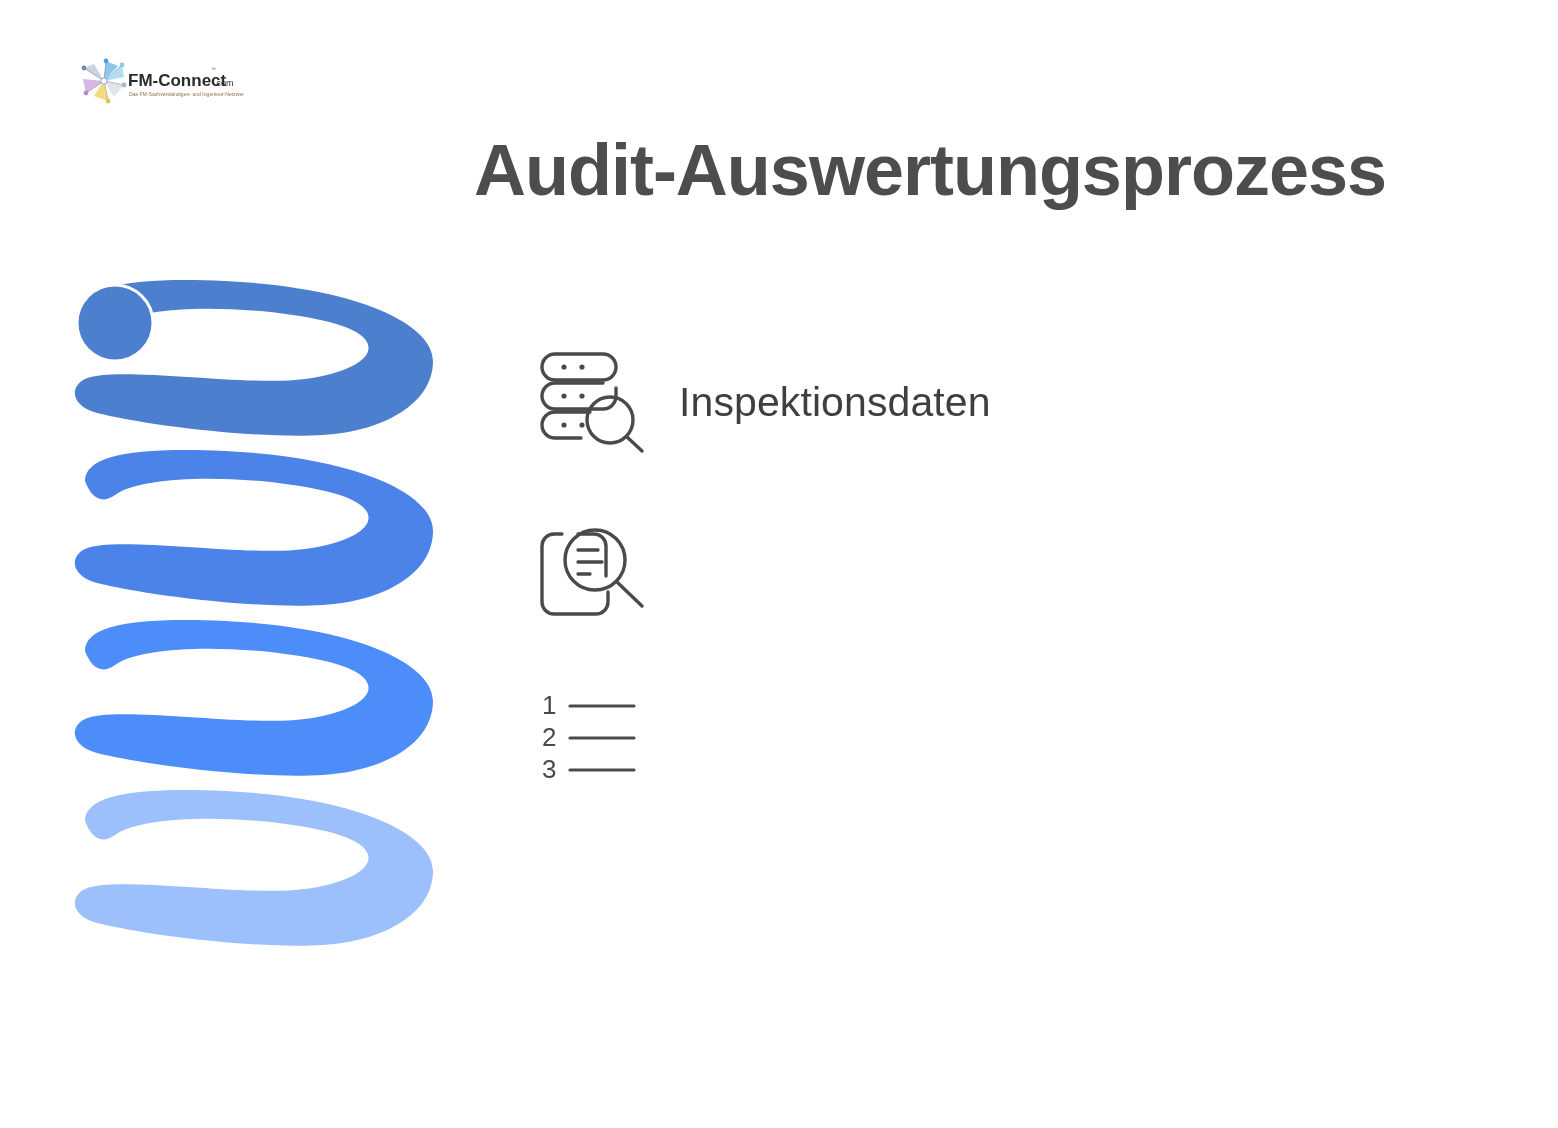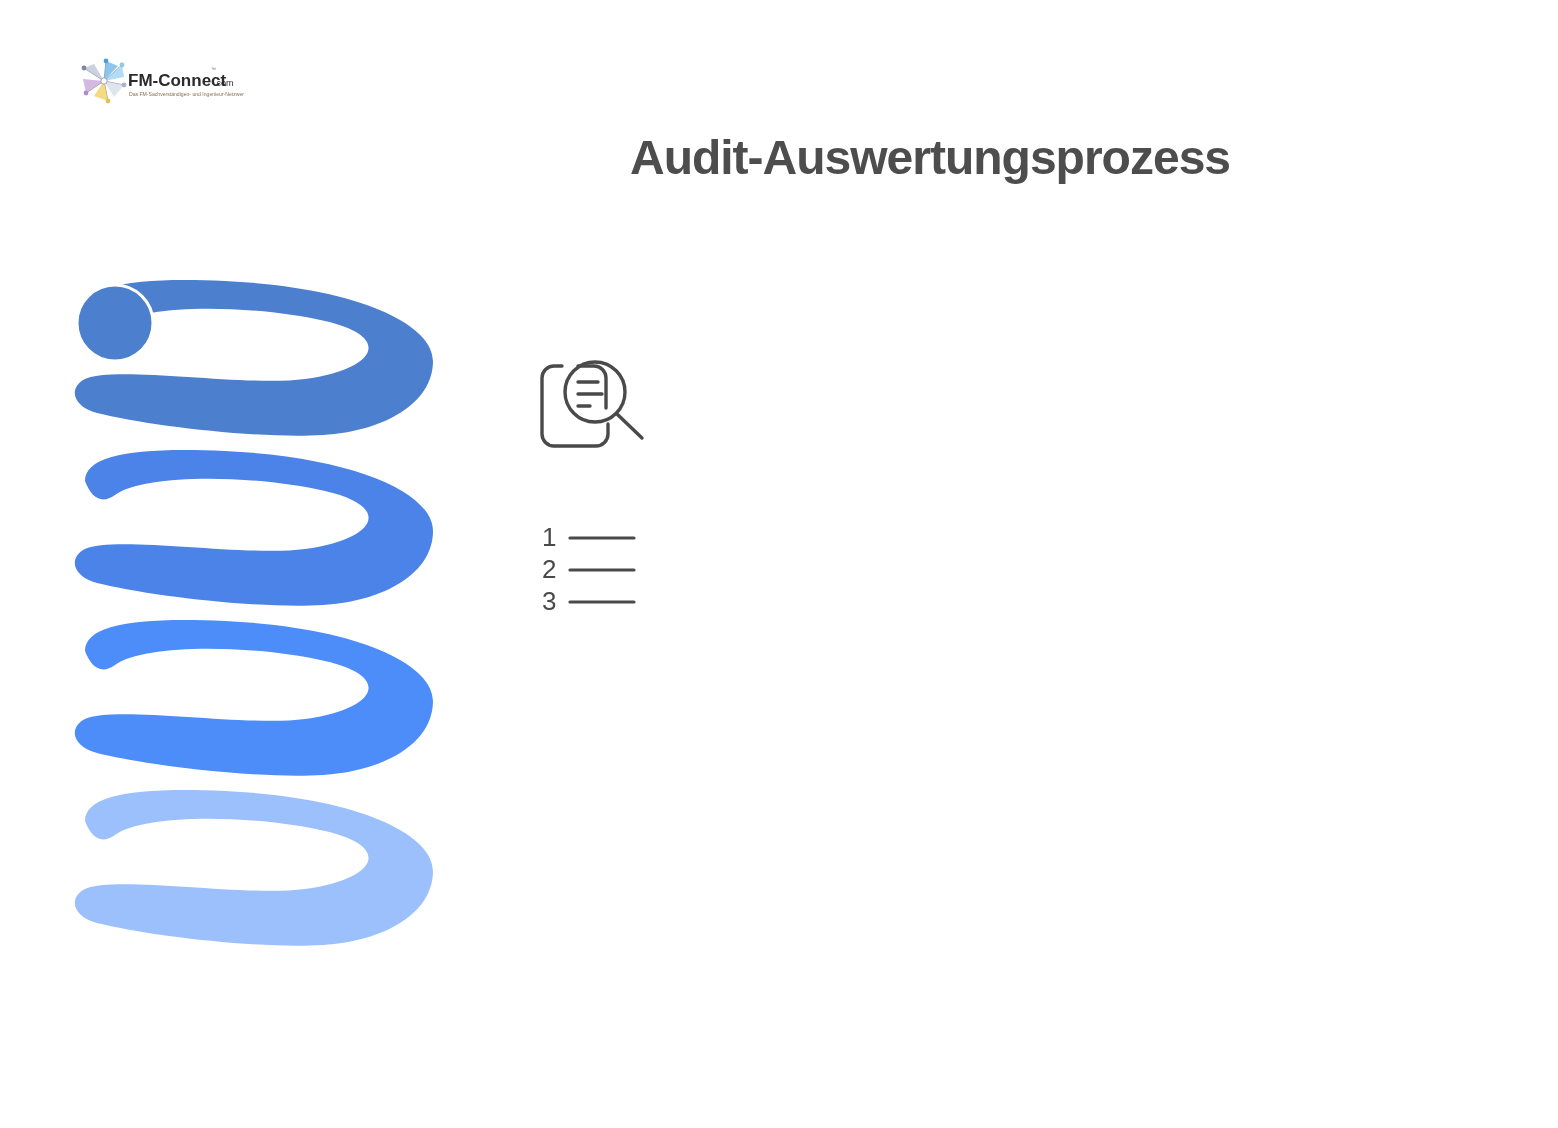--- a/index.html
+++ b/index.html
@@ -30,21 +30,21 @@
   }
   .logo svg { display: block; }
 
   
   .title {
     position: absolute;
     left: 380px;
     top: 133px;
     width: 1100px;
     text-align: center;
-    font-size: 48px;
+    font-size: 72px;
     font-weight: bold;
     letter-spacing: -1px;
     color: #4d4d4d;
     line-height: 1.05;
     white-space: nowrap;
   }
 
   
   .spiral {
     position: absolute;
@@ -153,20 +153,38 @@
         <use href="#coil" x="0" y="340" fill="#4d8dfa"></use>
       </g>
       <g>
         <use href="#coil" x="0" y="510" fill="#9cc0fc"></use>
       </g>
     </svg>
   </div>
 
   <div class="items">
 
+    <div class="item">
+      <span class="item-icon">
+        <svg width="118" height="112" viewBox="0 0 118 112" fill="none" stroke="#4a4a4a" stroke-width="3.4" stroke-linecap="round" stroke-linejoin="round">
+          <rect x="10" y="8" width="74" height="26" rx="13"></rect>
+          <circle cx="32" cy="21" r="2.6" fill="#4a4a4a" stroke="none"></circle>
+          <circle cx="50" cy="21" r="2.6" fill="#4a4a4a" stroke="none"></circle>
+          <path d="M84 42 v8 a13 13 0 0 1 -13 13 H23 a13 13 0 0 1 -13 -13 v0 a13 13 0 0 1 13 -13 h48"></path>
+          <circle cx="32" cy="50" r="2.6" fill="#4a4a4a" stroke="none"></circle>
+          <circle cx="50" cy="50" r="2.6" fill="#4a4a4a" stroke="none"></circle>
+          <path d="M58 66 H23 a13 13 0 0 0 -13 13 v0 a13 13 0 0 0 13 13 h26"></path>
+          <circle cx="32" cy="79" r="2.6" fill="#4a4a4a" stroke="none"></circle>
+          <circle cx="50" cy="79" r="2.6" fill="#4a4a4a" stroke="none"></circle>
+          <circle cx="78" cy="74" r="23"></circle>
+          <line x1="95" y1="91" x2="110" y2="105"></line>
+        </svg>
+      </span>
+      <span class="item-label">Inspektionsdaten</span>
+    </div>
 
     <div class="item">
       <span class="item-icon">
         <svg width="118" height="112" viewBox="0 0 118 112" fill="none" stroke="#4a4a4a" stroke-width="3.4" stroke-linecap="round" stroke-linejoin="round">
           <path d="M30 20 h-8 a12 12 0 0 0 -12 12 v56 a12 12 0 0 0 12 12 h42 a12 12 0 0 0 12 -12 v-10"></path>
           <path d="M46 20 h16 a12 12 0 0 1 12 12 v30"></path>
           <circle cx="63" cy="46" r="30"></circle>
           <line x1="85" y1="68" x2="110" y2="92"></line>
           <line x1="46" y1="36" x2="66" y2="36"></line>
           <line x1="46" y1="48" x2="70" y2="48"></line>

